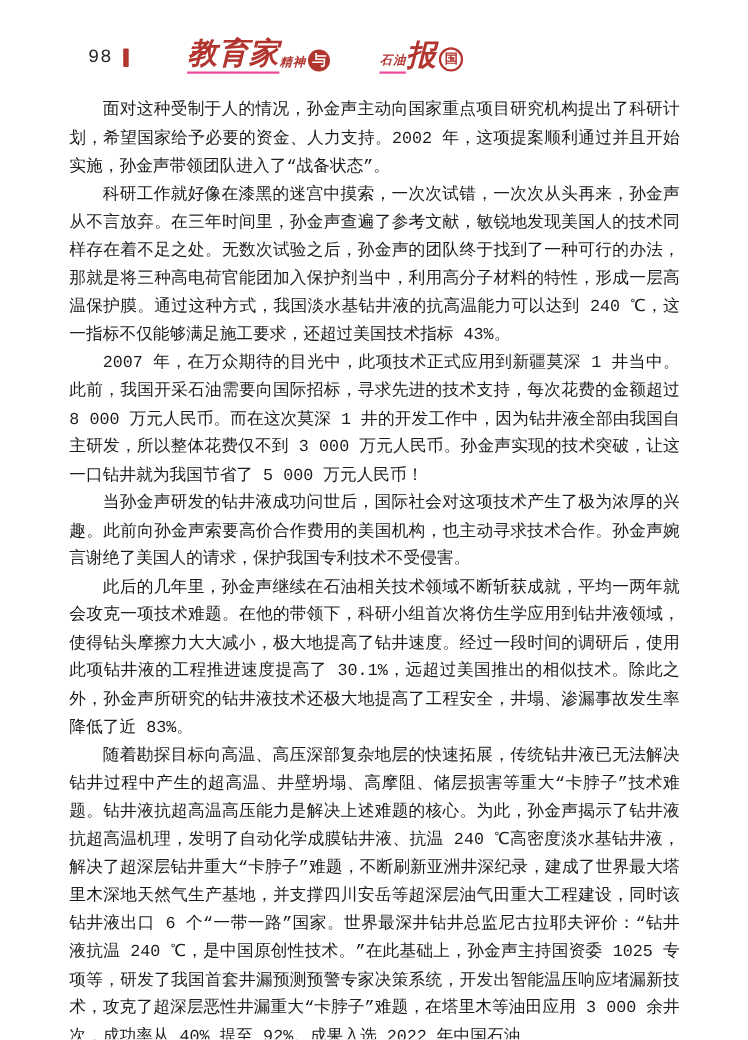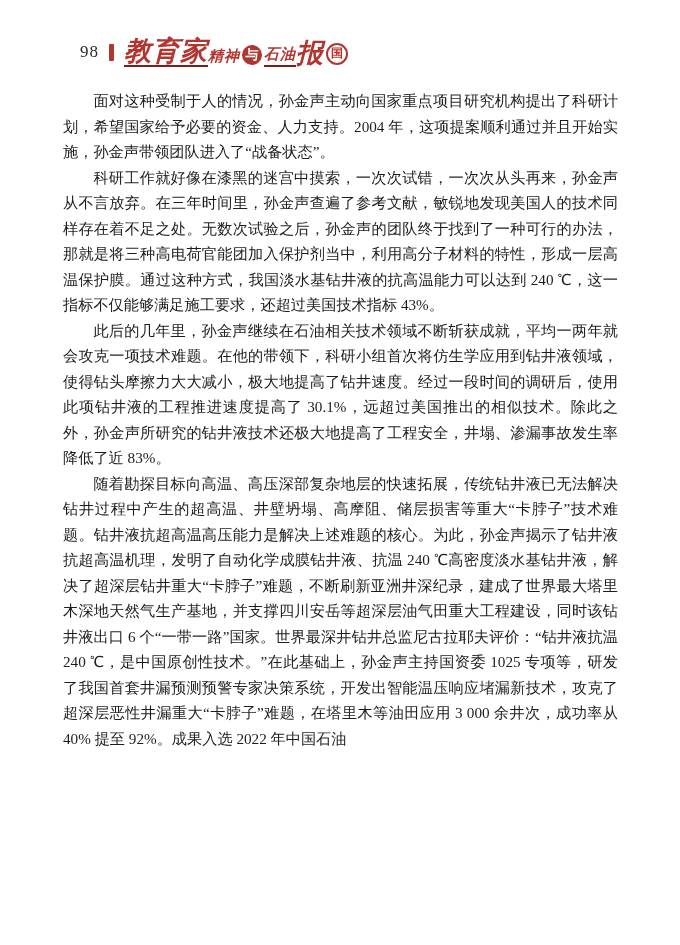--- a/index.html
+++ b/index.html
@@ -6,21 +6,21 @@
     margin: 0;
     padding: 0;
     background: #ffffff;
   }
   .page {
     position: relative;
     width: 680px;
     height: 945px;
     background: #ffffff;
     overflow: hidden;
-    font-family: Liberation Serif, serif;
+    font-family: Liberation Mono, monospace;
     color: #1e1e1e;
   }
   
   .header {
     position: absolute;
     top: 36px;
     left: 80px;
     height: 32px;
     display: flex;
     align-items: center;
@@ -46,28 +46,28 @@
     white-space: nowrap;
   }
   .t-big {
     font-size: 27px;
     font-weight: bold;
     font-style: italic;
     line-height: 1;
     letter-spacing: 1px;
   }
   .t-small {
-    font-size: 15px;
+    font-size: 11px;
     font-weight: bold;
     font-style: italic;
     line-height: 1;
     padding-bottom: 3px;
     letter-spacing: 1px;
   }
-  .u { border-bottom: 2px solid #7f1d1d; }
+  .u { border-bottom: 2px solid #ec4899; margin-left: 43px; }
   .badge-filled {
     width: 20px;
     height: 20px;
     border-radius: 50%;
     background: #b23530;
     color: #ffffff;
     font-size: 13px;
     font-weight: bold;
     display: inline-flex;
     align-items: center;
@@ -118,19 +118,21 @@
       <span class="t-big u">教育家</span>
       <span class="t-small">精神</span>
       <span class="badge-filled">与</span>
       <span class="t-small u">石油</span>
       <span class="t-big">报</span>
       <span class="badge-outline">国</span>
     </span>
   </div>
 
   <div class="body-text">
-    <p>面对这种受制于人的情况，孙金声主动向国家重点项目研究机构提出了科研计划，希望国家给予必要的资金、人力支持。2004 年，这项提案顺利通过并且开始实施，孙金声带领团队进入了“战备状态”。</p>
+    <p>面对这种受制于人的情况，孙金声主动向国家重点项目研究机构提出了科研计划，希望国家给予必要的资金、人力支持。2002 年，这项提案顺利通过并且开始实施，孙金声带领团队进入了“战备状态”。</p>
     <p>科研工作就好像在漆黑的迷宫中摸索，一次次试错，一次次从头再来，孙金声从不言放弃。在三年时间里，孙金声查遍了参考文献，敏锐地发现美国人的技术同样存在着不足之处。无数次试验之后，孙金声的团队终于找到了一种可行的办法，那就是将三种高电荷官能团加入保护剂当中，利用高分子材料的特性，形成一层高温保护膜。通过这种方式，我国淡水基钻井液的抗高温能力可以达到 240 ℃，这一指标不仅能够满足施工要求，还超过美国技术指标 43%。</p>
+    <p>2007 年，在万众期待的目光中，此项技术正式应用到新疆莫深 1 井当中。此前，我国开采石油需要向国际招标，寻求先进的技术支持，每次花费的金额超过 8 000 万元人民币。而在这次莫深 1 井的开发工作中，因为钻井液全部由我国自主研发，所以整体花费仅不到 3 000 万元人民币。孙金声实现的技术突破，让这一口钻井就为我国节省了 5 000 万元人民币！</p>
+    <p>当孙金声研发的钻井液成功问世后，国际社会对这项技术产生了极为浓厚的兴趣。此前向孙金声索要高价合作费用的美国机构，也主动寻求技术合作。孙金声婉言谢绝了美国人的请求，保护我国专利技术不受侵害。</p>
     <p>此后的几年里，孙金声继续在石油相关技术领域不断斩获成就，平均一两年就会攻克一项技术难题。在他的带领下，科研小组首次将仿生学应用到钻井液领域，使得钻头摩擦力大大减小，极大地提高了钻井速度。经过一段时间的调研后，使用此项钻井液的工程推进速度提高了 30.1%，远超过美国推出的相似技术。除此之外，孙金声所研究的钻井液技术还极大地提高了工程安全，井塌、渗漏事故发生率降低了近 83%。</p>
     <p>随着勘探目标向高温、高压深部复杂地层的快速拓展，传统钻井液已无法解决钻井过程中产生的超高温、井壁坍塌、高摩阻、储层损害等重大“卡脖子”技术难题。钻井液抗超高温高压能力是解决上述难题的核心。为此，孙金声揭示了钻井液抗超高温机理，发明了自动化学成膜钻井液、抗温 240 ℃高密度淡水基钻井液，解决了超深层钻井重大“卡脖子”难题，不断刷新亚洲井深纪录，建成了世界最大塔里木深地天然气生产基地，并支撑四川安岳等超深层油气田重大工程建设，同时该钻井液出口 6 个“一带一路”国家。世界最深井钻井总监尼古拉耶夫评价：“钻井液抗温 240 ℃，是中国原创性技术。”在此基础上，孙金声主持国资委 1025 专项等，研发了我国首套井漏预测预警专家决策系统，开发出智能温压响应堵漏新技术，攻克了超深层恶性井漏重大“卡脖子”难题，在塔里木等油田应用 3 000 余井次，成功率从 40% 提至 92%。成果入选 2022 年中国石油</p>
   </div>
 
 </div>
 
 </body></html>

